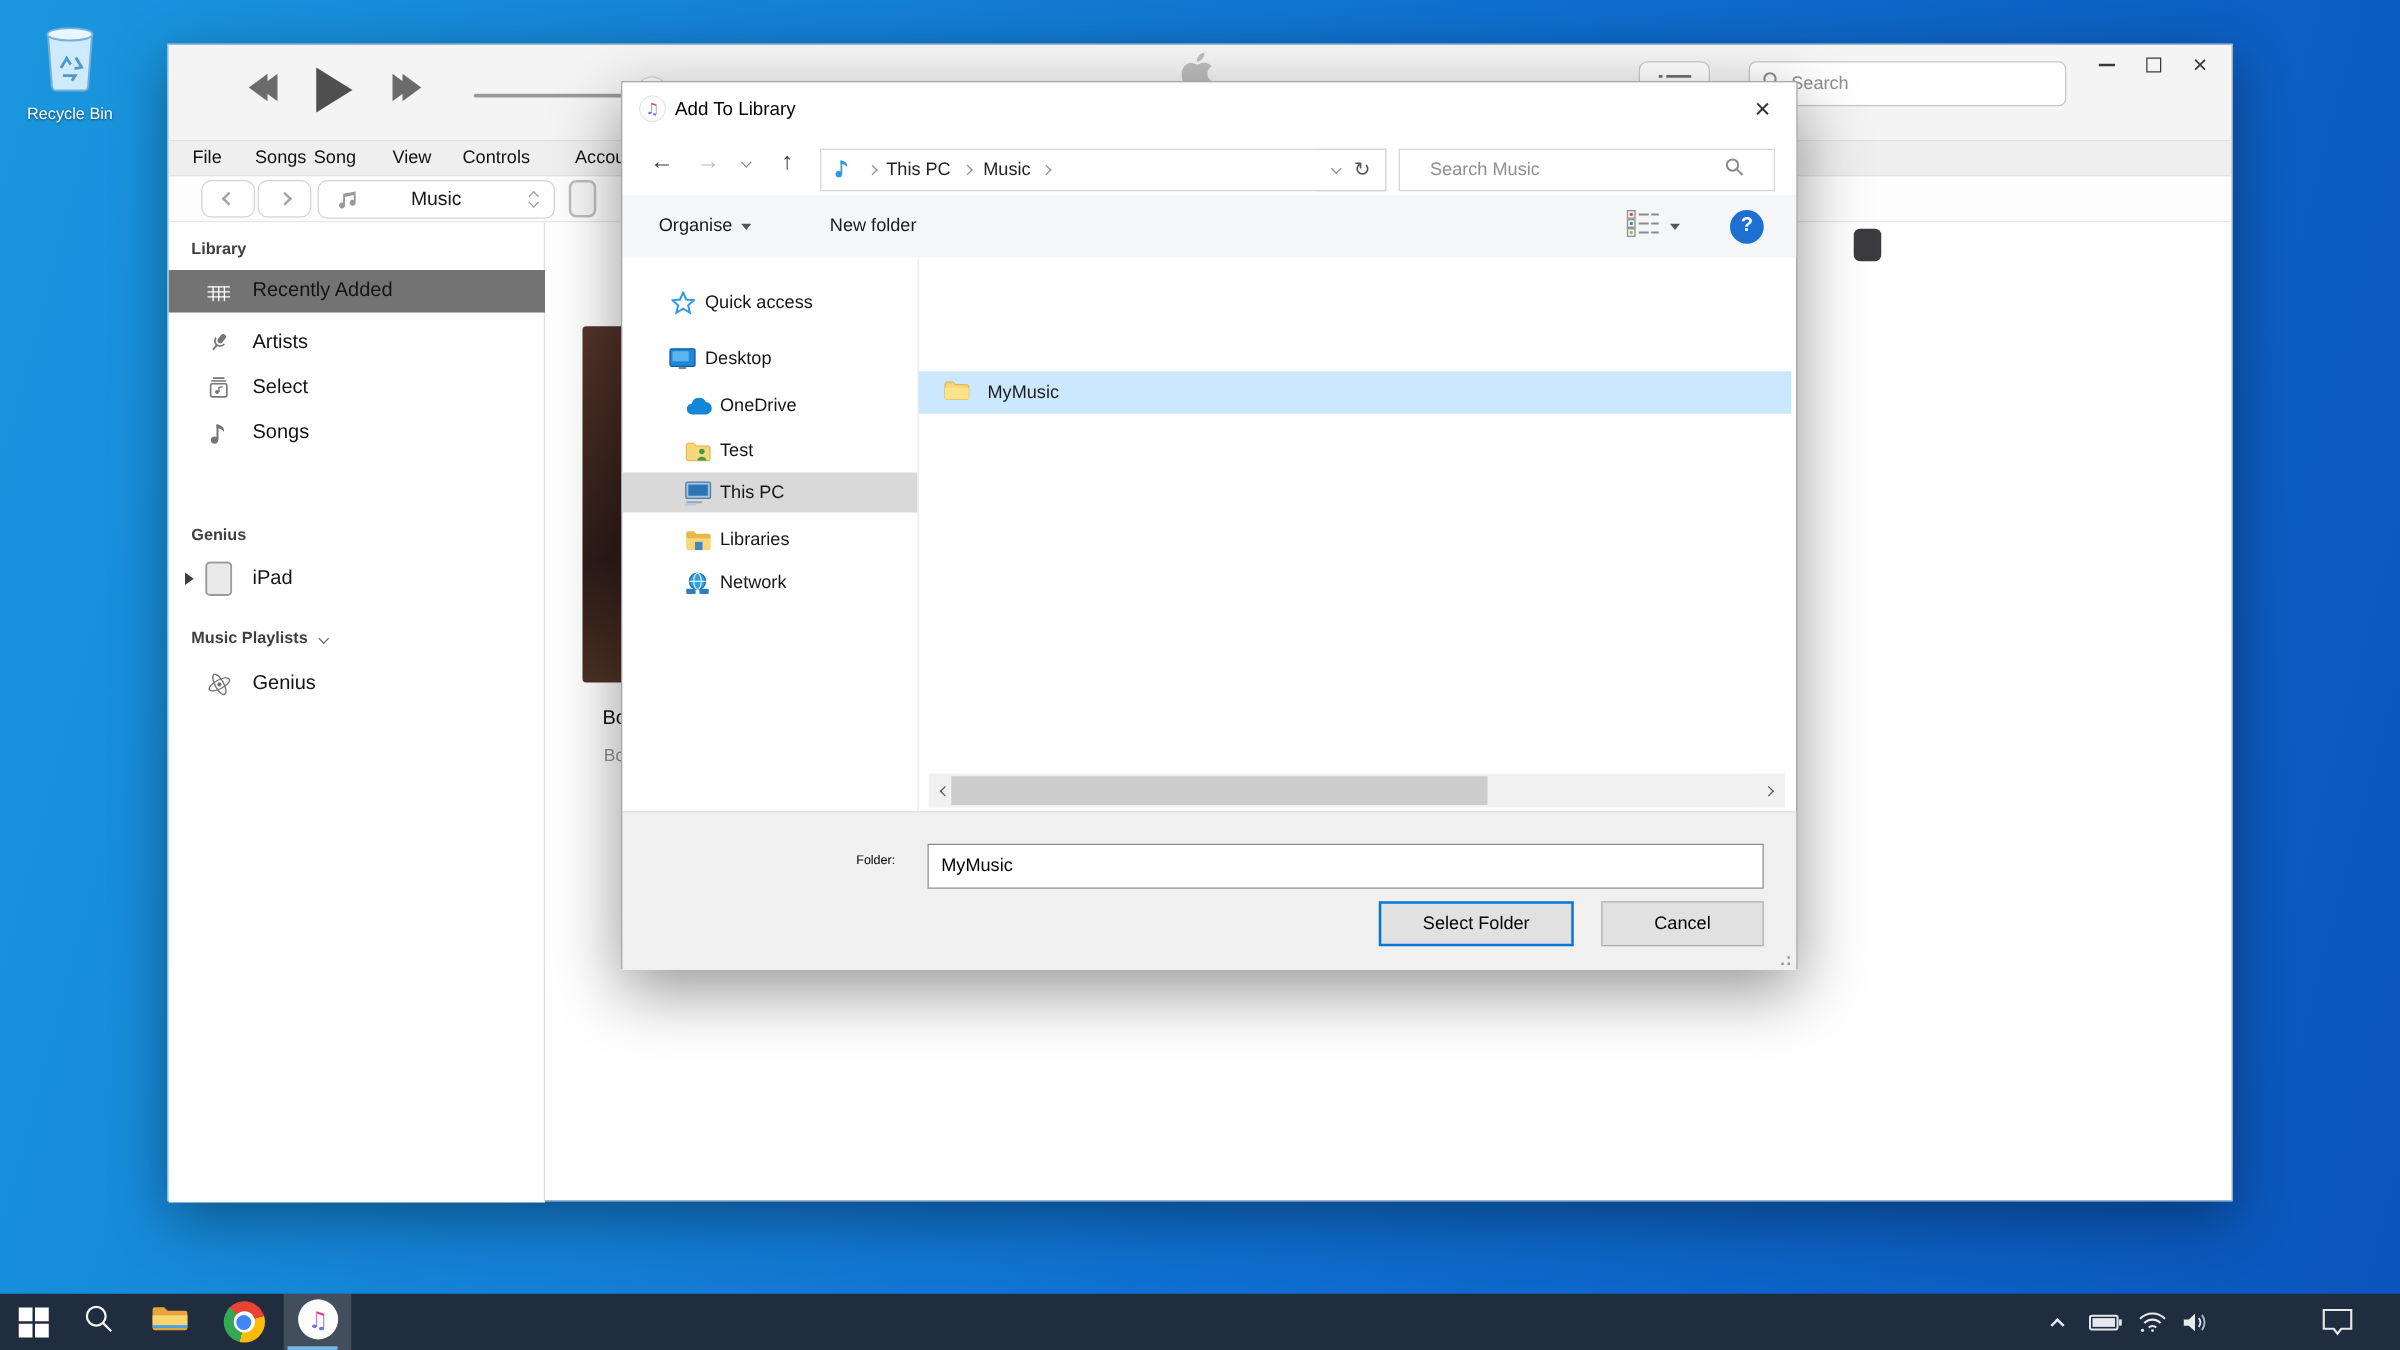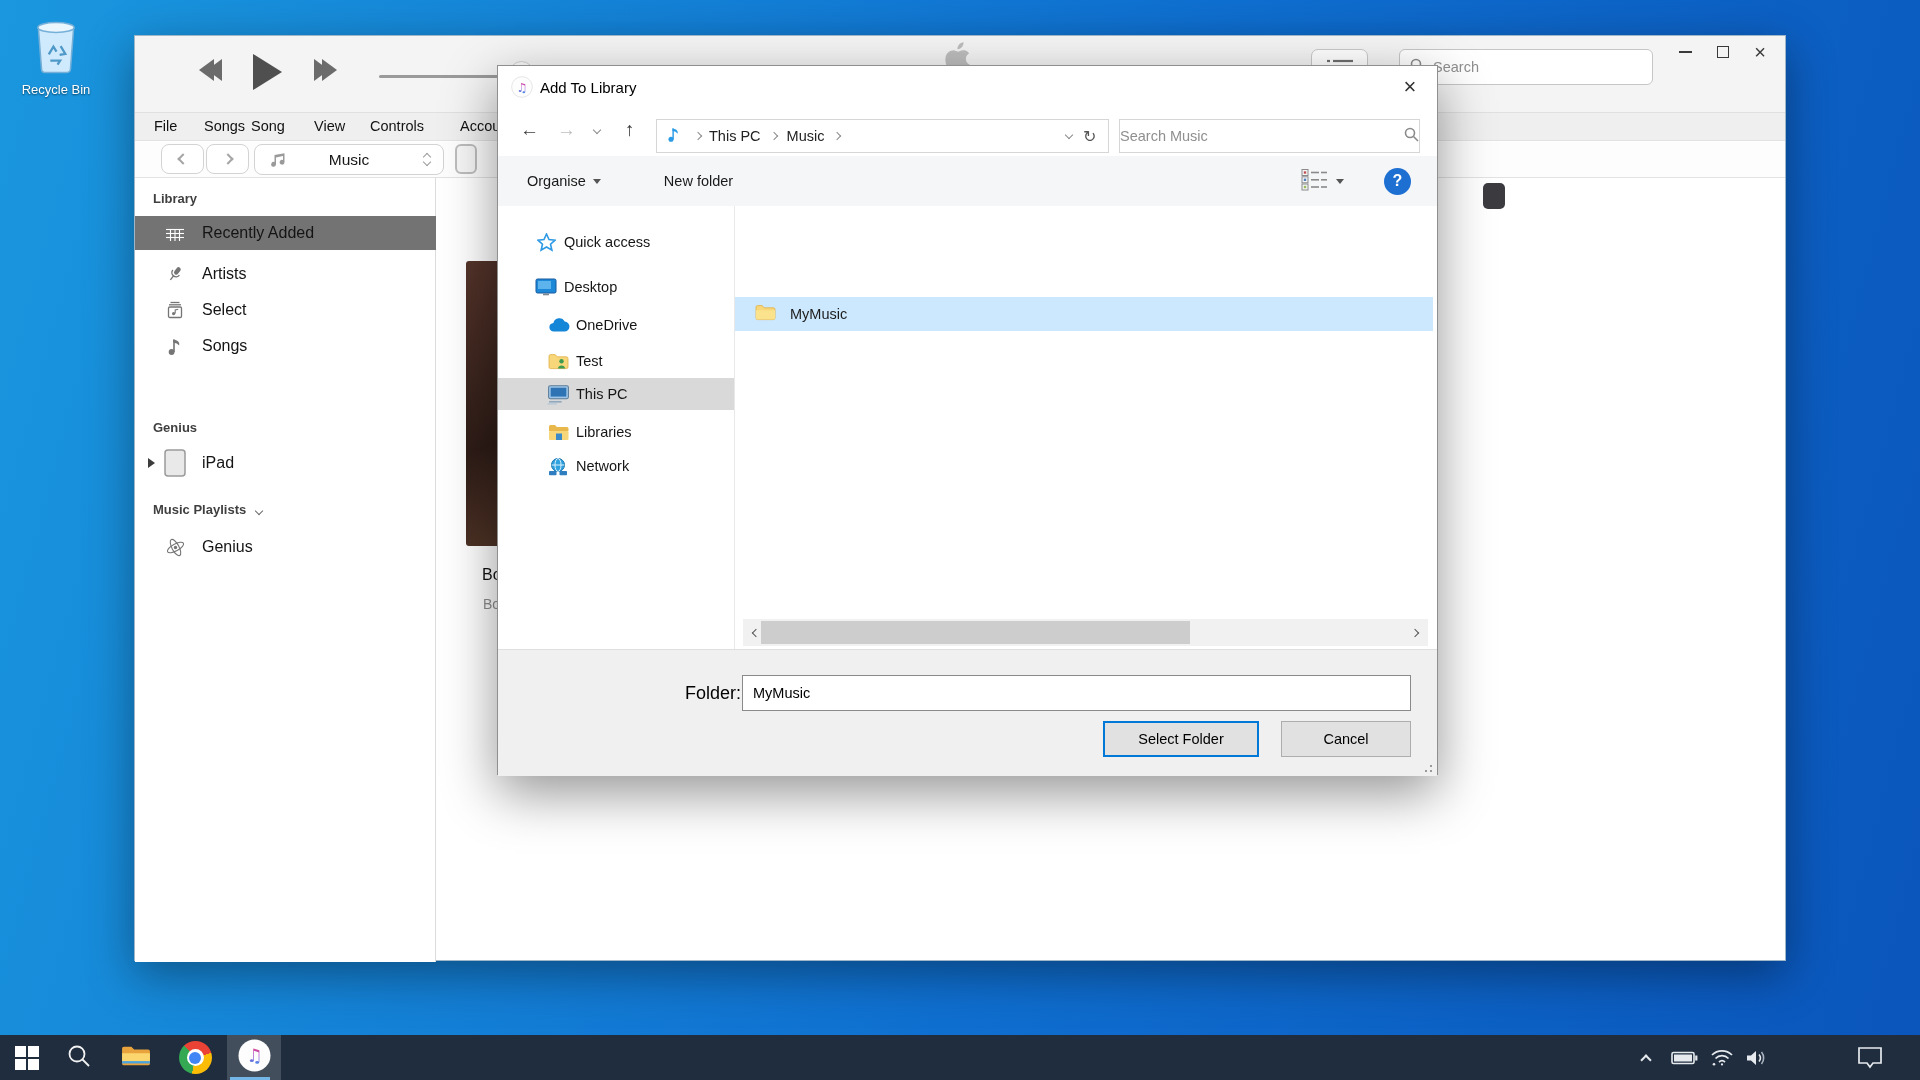--- a/index.html
+++ b/index.html
@@ -48,21 +48,21 @@
 
 
 #dialog{position:absolute;left:497px;top:65px;width:941px;height:710px;background:#fff;border:1px solid #8f8f8f;box-shadow:0 18px 50px rgba(0,0,0,.42);z-index:50}
 #dlg-title{position:absolute;left:0;top:0;width:100%;height:43px;background:#fff}
 #dlg-title .t{position:absolute;left:42px;top:13px;font-size:15px;color:#000}
 #dlg-close{position:absolute;right:12px;top:6px;width:30px;height:30px;display:flex;align-items:center;justify-content:center;font-size:22px;color:#333}
 #addrrow{position:absolute;left:0;top:43px;width:100%;height:47px;background:#fff}
 .navglyph{position:absolute;top:10px;font-size:19px;color:#3b3b3b}
 #addrbox{position:absolute;left:158px;top:10px;width:453px;height:34px;border:1px solid #d6d6d6;background:#fff;display:flex;align-items:center;font-size:14.5px;color:#222}
 #addr-extra{position:absolute;left:556px;top:10px;width:55px;height:34px;display:flex;align-items:center;justify-content:space-evenly;border:1px solid #d6d6d6;border-left:none}
-#dlgsearch{position:absolute;left:621px;top:10px;width:301px;height:34px;border:1px solid #d6d6d6;background:#fff;display:flex;align-items:center;padding:0 0;gap:6px}
+#dlgsearch{position:absolute;left:621px;top:10px;width:301px;height:34px;border:1px solid #d6d6d6;background:#fff;display:flex;align-items:center;padding:0 24px;gap:6px}
 #dlg-toolbar{position:absolute;left:0;top:90px;width:100%;height:50px;background:#f5f6f8;display:flex;align-items:center}
 .tbitem{font-size:14.5px;color:#1a1a1a;display:flex;align-items:center;gap:7px}
 .caret-down{width:0;height:0;border-left:4.5px solid transparent;border-right:4.5px solid transparent;border-top:5px solid #555}
 #helpbtn{position:absolute;right:26px;width:27px;height:27px;border-radius:50%;background:#1d6fd2;color:#fff;font-size:16px;font-weight:bold;display:flex;align-items:center;justify-content:center}
 #viewbtn{position:absolute;right:93px;display:flex;align-items:center;gap:8px}
 #dlg-nav{position:absolute;left:0;top:140px;width:236px;height:443px;background:#fff}
 .nrow{position:absolute;left:0;width:236px;height:32px;display:flex;align-items:center;font-size:14.5px;color:#161616}
 .nrow .nic{position:absolute;left:47px;width:26px;display:flex;justify-content:center}
 .nrow .nlbl{position:absolute;left:78px;white-space:nowrap}
 .nrow.top .nic{left:35px}
@@ -73,21 +73,21 @@
 .hcell{position:absolute;top:20px;font-size:14.5px;color:#454545;white-space:nowrap}
 .hdiv{position:absolute;top:5px;height:44px;width:1px;background:#e3e3e3}
 .frow{position:absolute;left:1px;width:698px;height:34px;display:flex;align-items:center;font-size:14.5px;color:#1c1c1c}
 .frow .fic{position:absolute;left:20px}
 .frow .flbl{position:absolute;left:55px}
 .frow.sel{background:#cce8ff}
 #hscroll{position:absolute;left:245px;top:553px;width:685px;height:27px;background:#f1f1f1;display:flex;align-items:center}
 .sbtn{width:26px;height:27px;display:flex;align-items:center;justify-content:center;background:#f1f1f1}
 #hthumb{position:absolute;left:18px;top:2px;width:429px;height:23px;background:#cdcdcd}
 #dlg-footer{position:absolute;left:0;top:583px;width:100%;height:127px;background:#f0f0f0;border-top:1px solid #dfdfdf}
-#folderlabel{position:absolute;left:187px;top:33px;font-size:18px;color:#000}
+#folderlabel{position:absolute;left:187px;top:33px;font-size:10px;color:#000}
 #folderinput{position:absolute;left:244px;top:25px;width:669px;height:36px;border:1px solid #8a8a8a;background:#fff;font-size:14.5px;color:#000;padding:0 10px;outline:none}
 .dbtn{position:absolute;top:71px;height:36px;font-size:14.5px;color:#000;background:#e1e1e1;display:flex;align-items:center;justify-content:center}
 #btn-select{left:605px;width:156px;border:2px solid #0078d7}
 #btn-cancel{left:783px;width:130px;border:1px solid #adadad}
 #grip{position:absolute;right:5px;bottom:4px;width:12px;height:12px}
 #grip i{position:absolute;width:2.5px;height:2.5px;background:#9a9a9a}
 
 
 #taskbar{position:absolute;left:0;top:1035px;width:1920px;height:45px;background:#1f2d3e;z-index:100}
 .tbtn{position:absolute;top:0;width:48px;height:45px;display:flex;align-items:center;justify-content:center}

